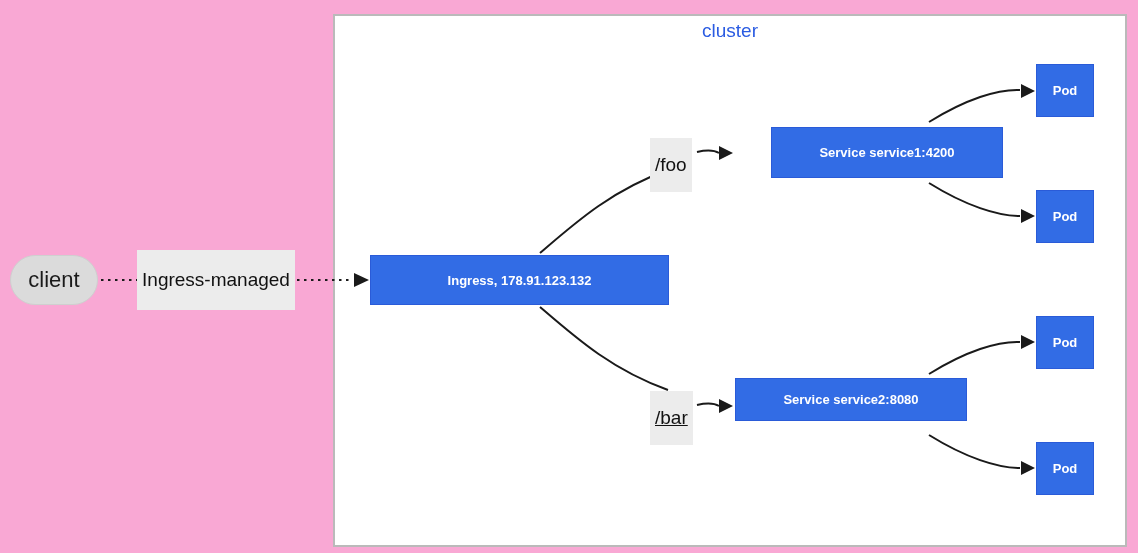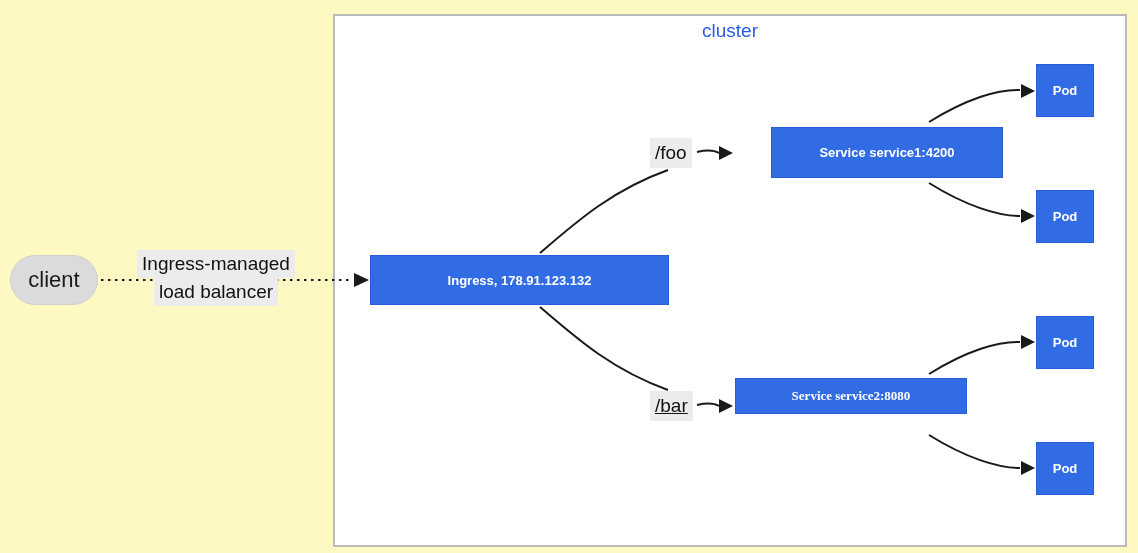--- a/index.html
+++ b/index.html
@@ -1,20 +1,20 @@
 <!DOCTYPE html>
 <html style="--node-fill: #326ce5; --node-border: #2a5bd8; --node-text: #ffffff; --cluster-border: #bababa; --cluster-text: #2b5ce2; --client-fill: #dbdbdb; --client-border: #cfcfcf; --edge-label-bg: #ececec; --edge-color: #1a1a1a;"><head>
 <meta charset="utf-8">
 <style>
   html, body { margin: 0; padding: 0; background: #ffffff; }
   .canvas {
     position: relative;
     width: 1138px;
     height: 553px;
-    background: #fef9c3;
+    background: #f9a8d4;
     font-family: "Liberation Sans", "DejaVu Sans", sans-serif;
     overflow: hidden;
   }
   .cluster-box {
     position: absolute;
     left: 333px; top: 14px;
     width: 794px; height: 533px;
     box-sizing: border-box;
     border: 2px solid var(--cluster-border, #bababa);
     background: #ffffff;
@@ -59,52 +59,52 @@
   }
   .node-blue {
     background: var(--node-fill, #326ce5);
     border: 1px solid var(--node-border, #2a5bd8);
     color: var(--node-text, #ffffff);
     font-weight: 700;
     font-size: 13px;
   }
   .node-ingress  { left: 370px;  top: 255px; width: 299px; height: 50px; }
   .node-service1 { left: 735px;  top: 127px; width: 232px; height: 51px; margin-left: 36px; }
-  .node-service2 { left: 735px;  top: 378px; width: 232px; height: 36px; font-family: Liberation Serif, serif; }
+  .node-service2 { left: 735px;  top: 378px; width: 232px; height: 43px; }
   .node-pod { left: 1036px; width: 58px; height: 53px; }
   .node-pod-1 { top: 64px; }
   .node-pod-2 { top: 190px; }
   .node-pod-3 { top: 316px; }
   .node-pod-4 { top: 442px; }
   .edge-label {
     position: absolute;
     background: var(--edge-label-bg, #ececec);
     color: #111111;
     font-size: 19px;
     line-height: 26px;
-    padding: 2px 5px;
+    padding: 14px 5px;
     white-space: nowrap;
   }
   .label-foo { left: 650px; top: 138px; }
   .label-bar { left: 650px; top: 391px; text-decoration: underline; }
   .label-lb {
     position: absolute;
     left: 127px; top: 250px;
     width: 178px;
     display: flex;
     flex-direction: column;
     align-items: center;
     font-size: 19px;
     line-height: 28px;
     color: #111111;
     text-align: center;
   }
   .label-lb span {
     background: var(--edge-label-bg, #ececec);
-    padding: 0 5px;
+    padding: 16px 5px;
     white-space: nowrap;
   }
 </style>
 </head>
 <body>
 
 <div class="canvas">
 
   <div class="cluster-box"></div>
 
@@ -133,21 +133,20 @@
   </svg>
 
   <div class="cluster-label">cluster</div>
 
   <div class="node node-client">
     <span>client</span>
   </div>
 
   <div class="label-lb">
     <span>Ingress-managed</span>
-    <span>load balancer</span>
   </div>
 
   <div class="node node-blue node-ingress">
     <span>Ingress, 178.91.123.132</span>
   </div>
 
   <div class="edge-label label-foo">/foo</div>
   <div class="edge-label label-bar">/bar</div>
 
   <div class="node node-blue node-service1">

